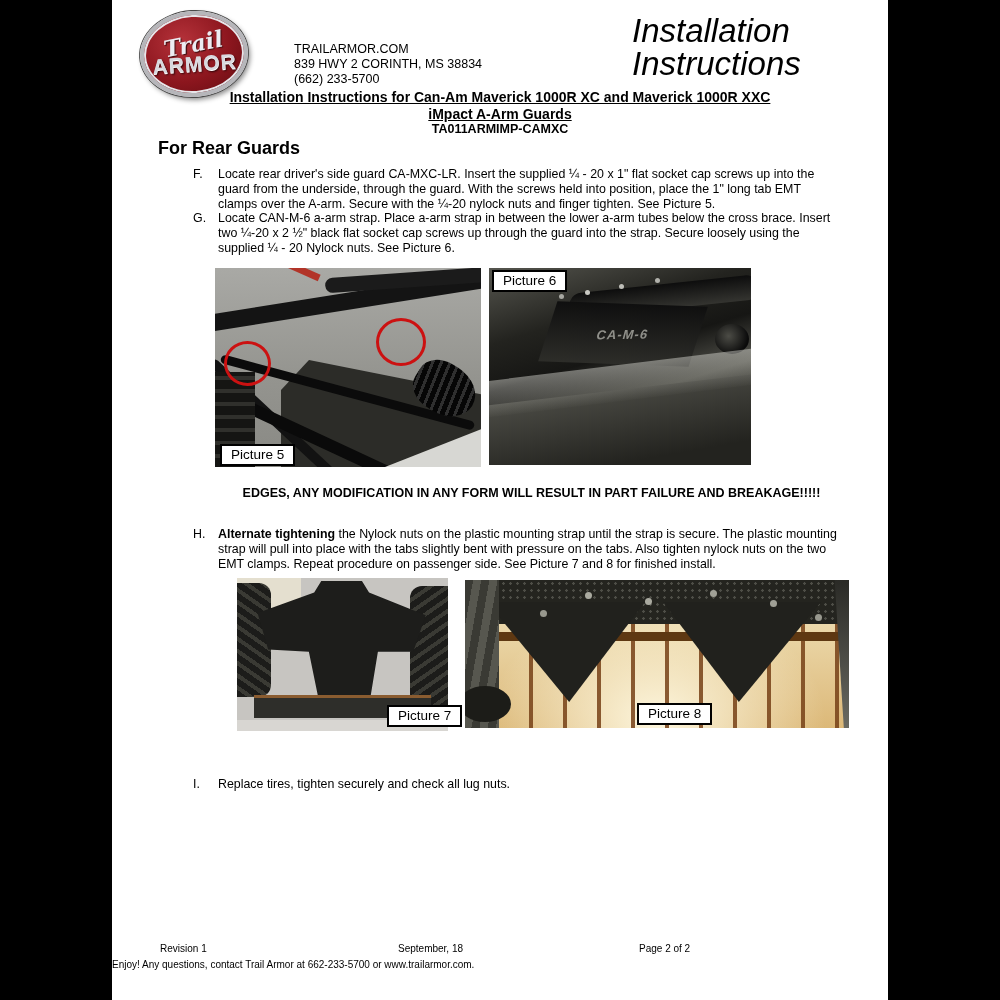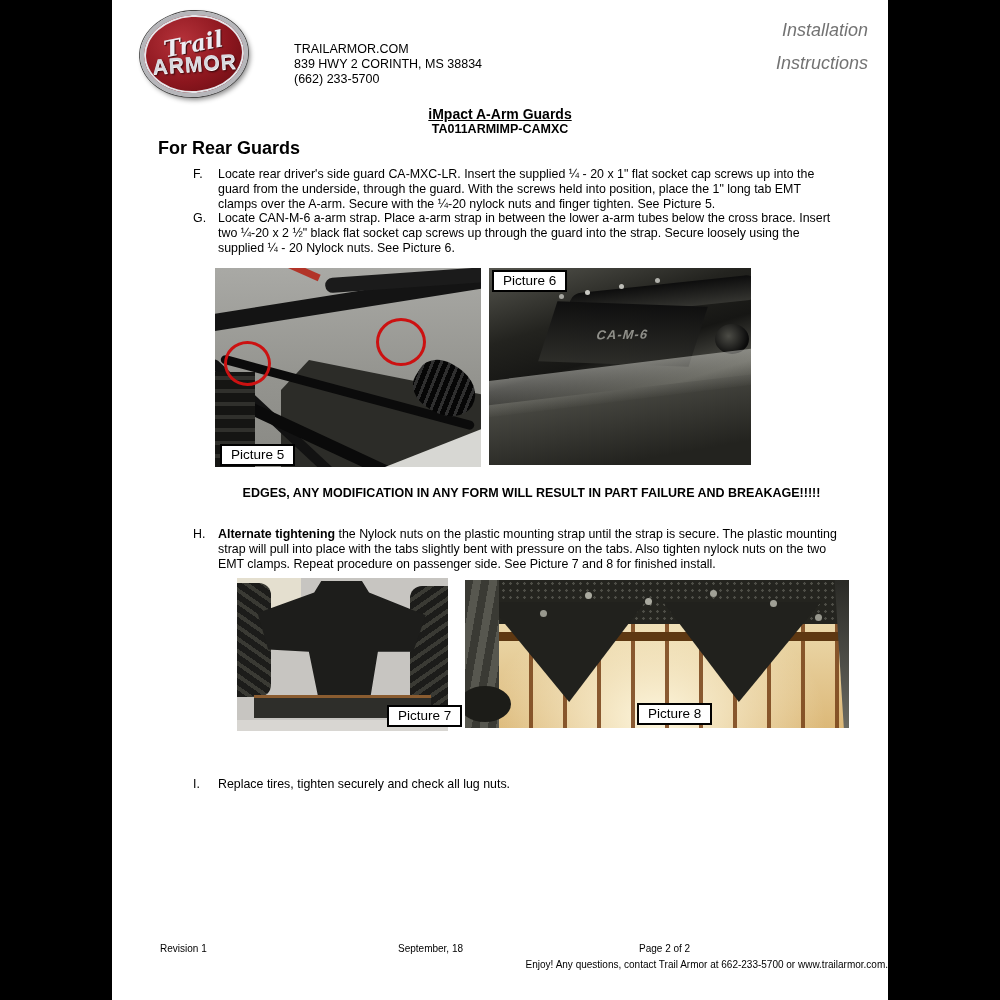--- a/index.html
+++ b/index.html
@@ -11,22 +11,22 @@
   .logo { position:absolute; left:28px; top:11px; width:108px; height:86px; }
   .logo-oval { position:absolute; inset:0; border-radius:50%; transform:rotate(-4deg);
     background:radial-gradient(ellipse at 38% 32%, #b5323a 0%, #8c161e 55%, #650d12 95%);
     border:4px solid #b6b6ba; box-shadow:inset 0 0 0 2px #e6e6ea, 0 0 0 1px #4a4a4a, 2px 3px 5px rgba(0,0,0,.45);
     display:flex; flex-direction:column; align-items:center; justify-content:center; overflow:hidden; }
   .logo-trail { font-family:"DejaVu Serif", serif; font-style:italic; font-weight:bold; font-size:23px;
     color:#ececf2; transform:rotate(-7deg); line-height:20px; text-shadow:1px 1px 1px #3a0a0d; }
   .logo-armor { font-weight:bold; font-size:21px; letter-spacing:1px; color:#d8d8de;
     text-shadow:0 1px 0 #fff, 1px 2px 2px #30070a; line-height:20px; }
   .contact { position:absolute; left:182px; top:42px; font-size:12.5px; line-height:15px; }
-  .doc-type { position:absolute; left:520px; top:14px; width:236px; text-align:right;
-    font-style:italic; font-size:18px; line-height:33px; color:#737373; }
+  .doc-type { position:absolute; left:520px; top:14px; width:236px; text-align:left;
+    font-style:italic; font-size:33px; line-height:33px; color:#000000; }
   .title-line1 { position:absolute; left:0; top:89px; width:100%; text-align:center;
     font-size:14px; font-weight:bold; text-decoration:underline; }
   .title-line2 { position:absolute; left:0; top:106px; width:100%; text-align:center;
     font-size:14px; font-weight:bold; text-decoration:underline; }
   .part-number { position:absolute; left:0; top:122px; width:100%; text-align:center;
     font-size:12.5px; font-weight:bold; }
   .section-heading { position:absolute; left:46px; top:138px; font-size:18px; font-weight:bold; }
 
   
   .step { position:absolute; left:81px; width:648px; display:flex; font-size:12.4px; line-height:14.8px; }
@@ -117,21 +117,21 @@
   .p8-sliver-r { right:0; top:0; width:26px; height:100%;
     background:linear-gradient(#2a2a26, #6a6a62); clip-path:polygon(45% 0, 100% 0, 100% 100%, 80% 100%); }
   .p8-bolt { left:120px; top:12px; width:7px; height:7px; border-radius:50%; background:#aaaaa0;
     box-shadow:60px 6px 0 #aaaaa0, 125px -2px 0 #a0a096, 185px 8px 0 #a0a096, -45px 18px 0 #98988e, 230px 22px 0 #98988e; }
 
   
   .footer-item { position:absolute; font-size:10px; }
   .f-revision { left:48px; top:943px; }
   .f-date { left:286px; top:943px; }
   .f-page { left:527px; top:943px; }
-  .f-contact { left:0; top:959px; width:100%; text-align:right; }
+  .f-contact { left:0; top:959px; width:100%; text-align:left; }
 </style>
 </head>
 <body>
 
 <div class="paper">
 
   <div class="logo">
     <div class="logo-oval">
       <span class="logo-trail">Trail</span>
       <span class="logo-armor">ARMOR</span>
@@ -142,20 +142,21 @@
     <div>TRAILARMOR.COM</div>
     <div>839 HWY 2 CORINTH, MS 38834</div>
     <div>(662) 233-5700</div>
   </div>
 
   <div class="doc-type">
     <div>Installation</div>
     <div>Instructions</div>
   </div>
 
+  <div class="title-line1">Installation Instructions for Can-Am Maverick 1000R XC and Maverick 1000R XXC</div>
   <div class="title-line2">iMpact A-Arm Guards</div>
   <div class="part-number">TA011ARMIMP-CAMXC</div>
 
   <div class="section-heading">For Rear Guards</div>
 
   <div class="step step-f">
     <span class="marker">F.</span>
     <div class="step-text">Locate rear driver's side guard CA-MXC-LR. Insert the supplied ¼ - 20 x 1" flat socket cap screws up into the guard from the underside, through the guard. With the screws held into position, place the 1" long tab EMT clamps over the A-arm. Secure with the ¼-20 nylock nuts and finger tighten. See Picture 5.</div>
   </div>
 

